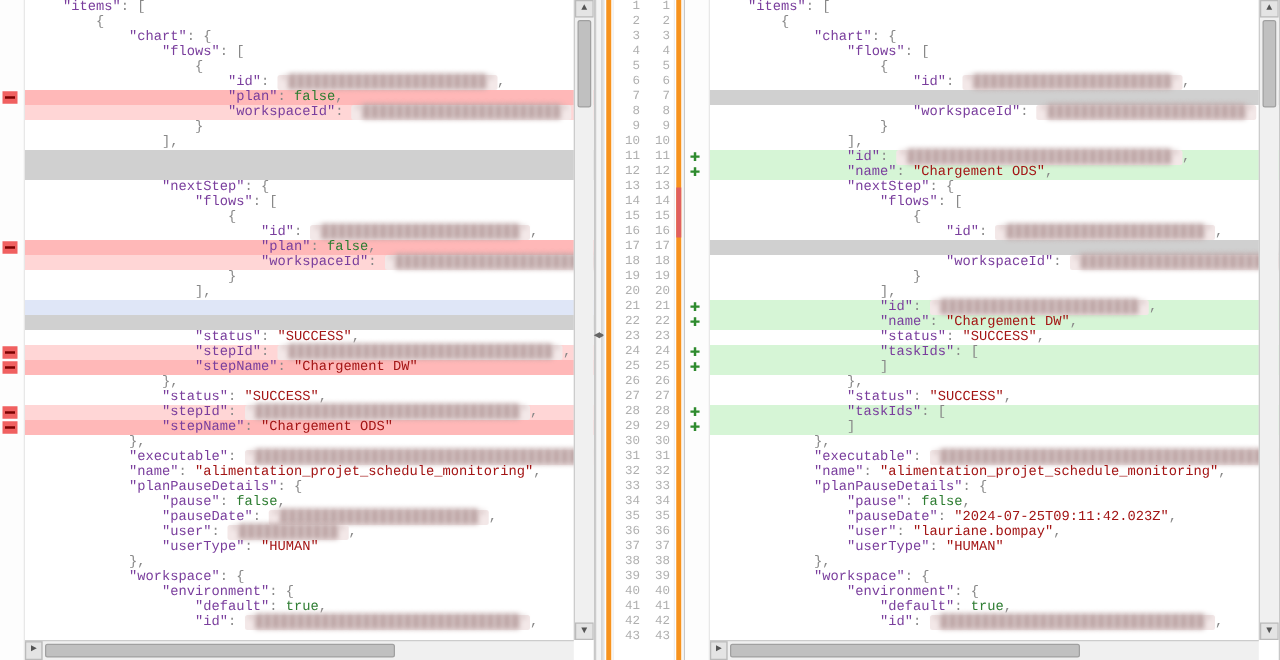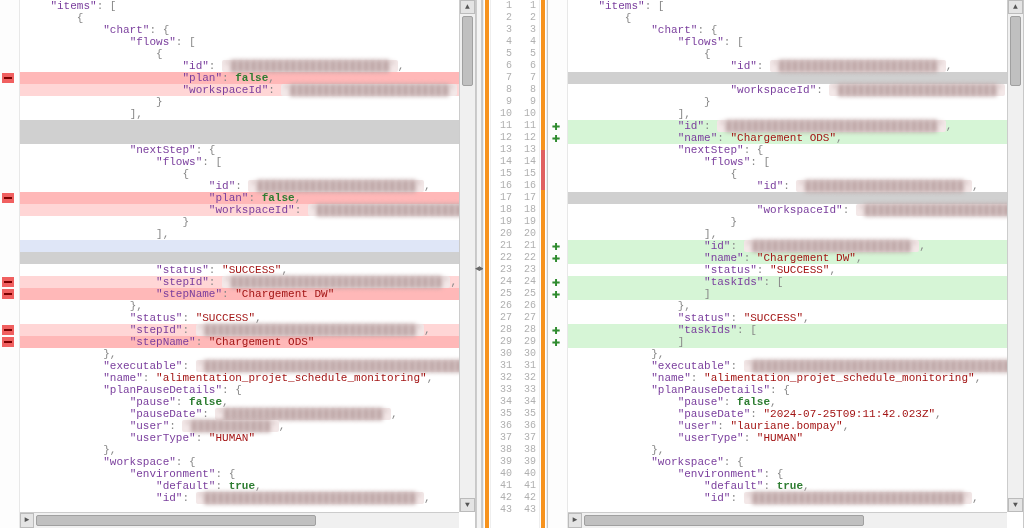--- a/index.html
+++ b/index.html
@@ -8,21 +8,21 @@
   .pane { flex: 1 1 0; display: flex; min-width: 0; position: relative; border-right: 1px solid #c8c8c8; }
   .marker-col { width: 20px; background: #fdfdfd; border-right: 1px solid #e8e8e8; flex: 0 0 20px; position: relative; }
   .marker { position: absolute; left: 2px; width: 12px; height: 10px; }
   .marker.del { background: #f06060; }
   .marker.del::after { content:""; position:absolute; top:4px; left:2px; width:8px; height:2px; background:#7a0000; }
   .marker.add { color: #2e8b2e; font-weight: bold; font-size: 14px; line-height: 10px; text-align: center; }
   .code-area { flex: 1 1 auto; overflow: hidden; position: relative; }
   .line { height: 12px; line-height: 12px; white-space: pre; padding-left: 4px; }
   .k { color: #7a3e9d; }   
   .s { color: #a31515; }   
-  .b { color: #2e7d32; font-weight: bold; }   
+  .b { color: #2e7d32; }   
   .p { color: #888; }      
   .blur { color: transparent; text-shadow: 0 0 4px #bda6a6; background: #f3e8e8; border-radius: 2px; padding: 0 2px; }
   .bg-del { background: #ffd6d6; }
   .bg-del-strong { background: #ffb8b8; }
   .bg-add { background: #d6f5d6; }
   .bg-gap { background: #d0d0d0; }
   .bg-blue { background: #dfe6f7; }
   .scrollbar-v { position: absolute; right: 0; top: 0; bottom: 16px; width: 16px; background: #f0f0f0; border-left: 1px solid #ccc; }
   .scroll-thumb-v { position: absolute; left: 2px; right: 2px; background: #c0c0c0; border: 1px solid #a0a0a0; border-radius: 2px; }
   .scroll-btn { position:absolute; left:0; right:0; height:14px; background:#e4e4e4; border:1px solid #bbb; font-size:8px; text-align:center; line-height:12px; color:#555;}

